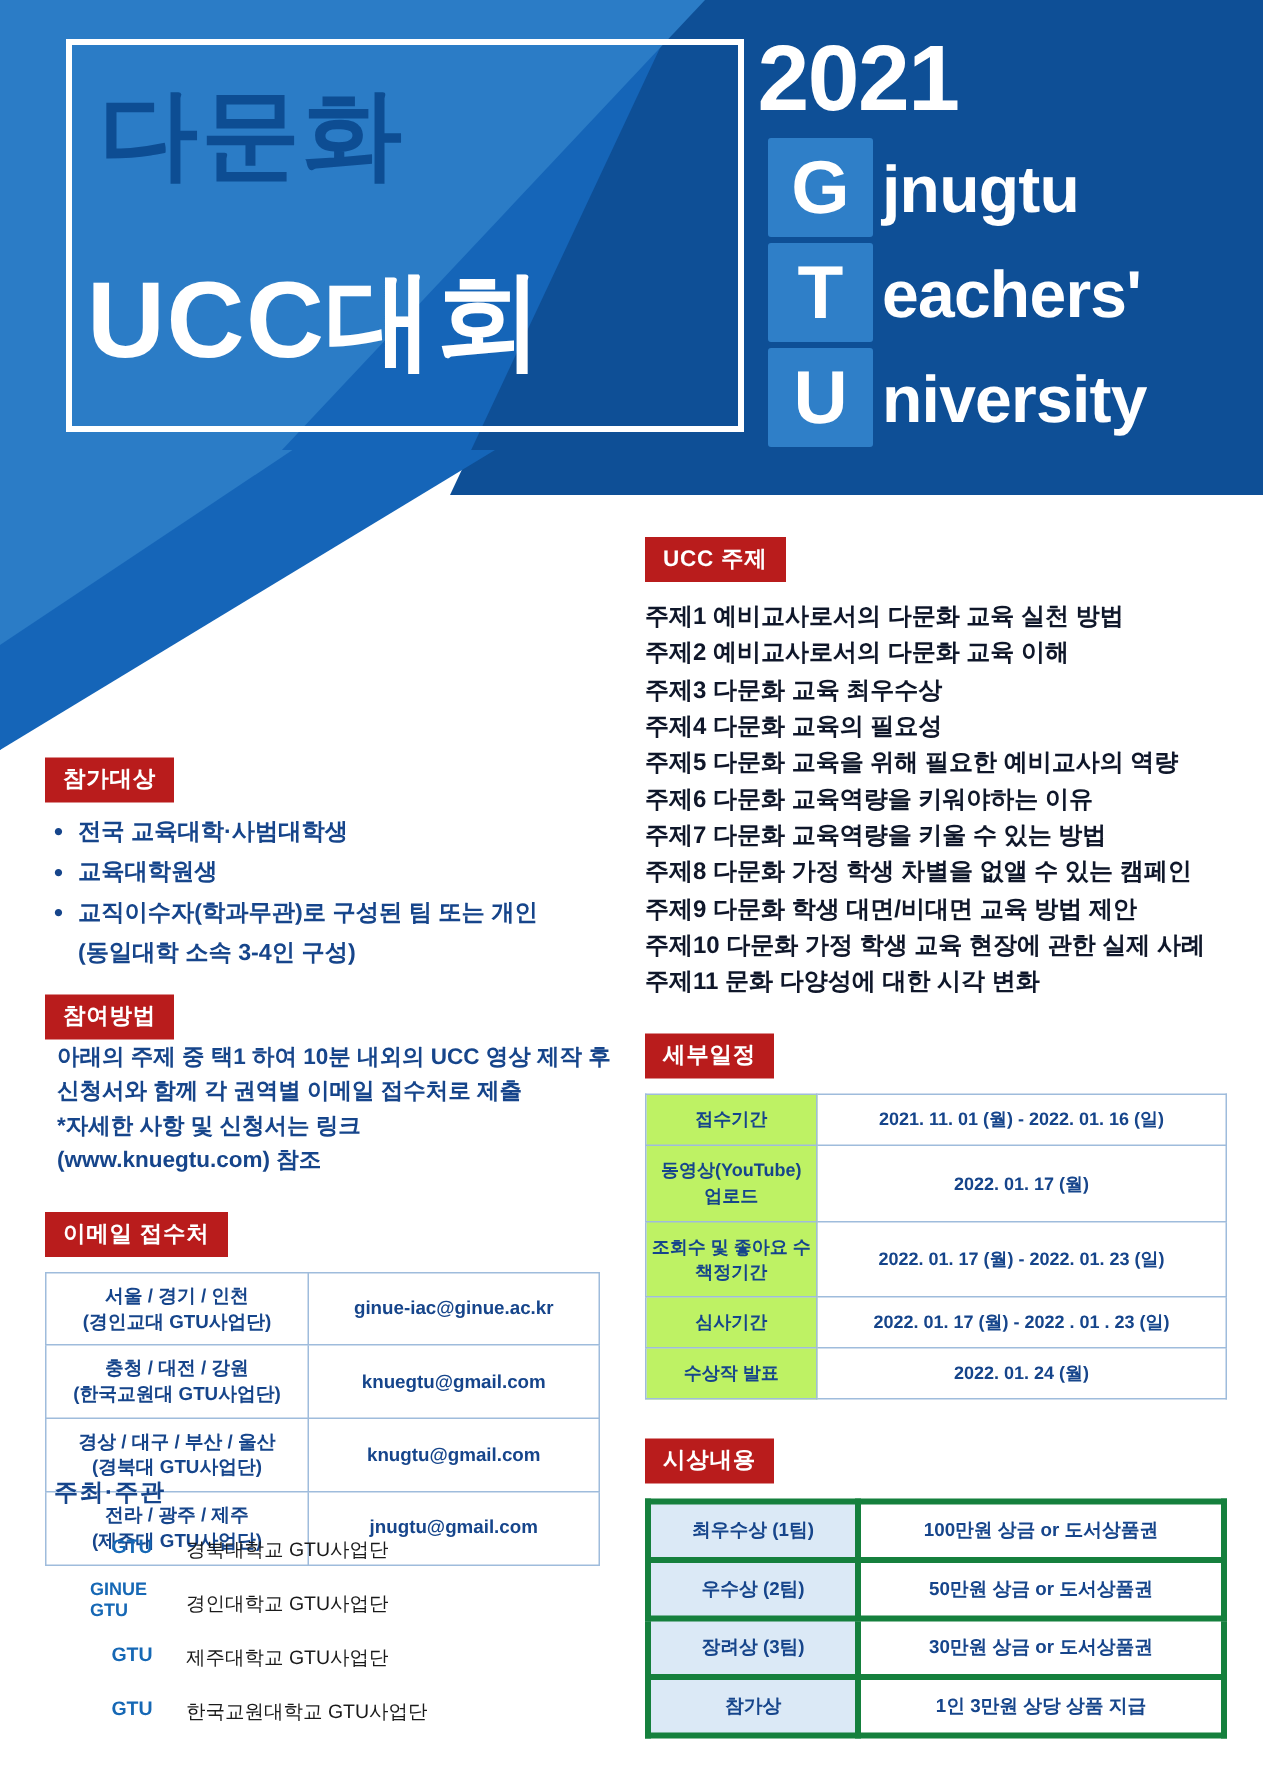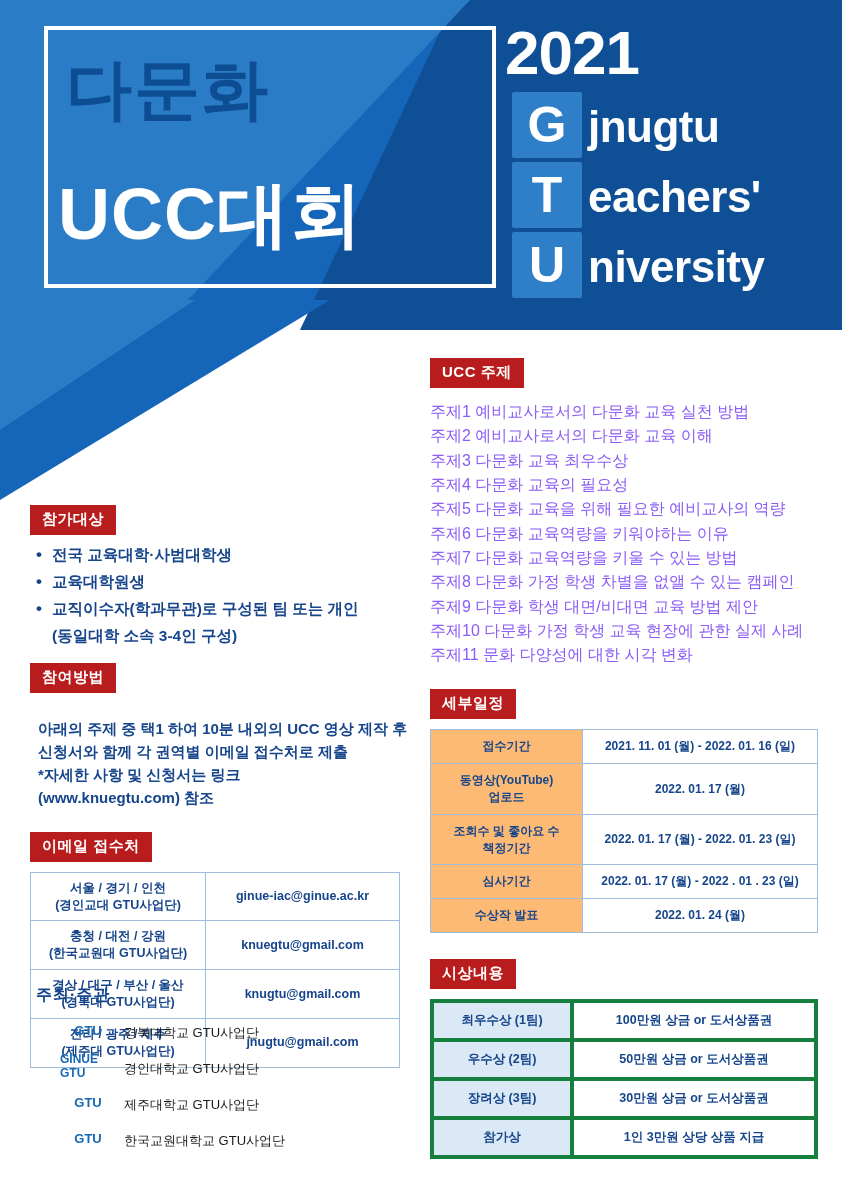--- a/index.html
+++ b/index.html
@@ -89,21 +89,21 @@
     margin-bottom: 6px; padding-left: 16px; position: relative;
     line-height: 1.35;
   }
   .ul-bullets li::before {
     content: "•"; position: absolute; left: 0; top: -1px;
     color: #16458b; font-size: 17px;
   }
   .ul-bullets li.nodot { padding-left: 16px; }
   .ul-bullets li.nodot::before { content: ""; }
 
-  .method-block { margin-top: 24px; }
+  .method-block { margin-top: 0; }
   .method-block p {
     font-size: 15px; color: #16458b; font-weight: 700;
     line-height: 1.55; margin-left: 8px;
   }
 
   .email-wrap { margin-top: 22px; }
   table.tbl {
     border-collapse: collapse; width: 370px; margin-top: 10px;
   }
   table.tbl td {
@@ -128,31 +128,31 @@
   }
   .sp-logo.small { font-size: 12px; }
   .sp-name { font-size: 13px; color: #1a1a1a; font-weight: 400; }
   .qr-box { position: absolute; left: 262px; top: 1046px; width: 104px; height: 104px; }
 
   
   .right-col { position: absolute; left: 430px; top: 358px; width: 392px; }
 
   .topics { margin-top: 12px; }
   .topic-line {
-    font-size: 16px; color: #8b5cf6; font-weight: 400;
+    font-size: 16px; color: #0f172a; font-weight: 700;
     line-height: 1.52; white-space: nowrap;
   }
 
   .sched-wrap { margin-top: 22px; }
   table.tbl2 { border-collapse: collapse; width: 388px; margin-top: 10px; }
   table.tbl2 td {
     border: 1px solid #9fbcdc; font-size: 12px; color: #16458b;
     padding: 8px 2px; text-align: center; font-weight: 700; line-height: 1.4;
   }
-  table.tbl2 td.k { width: 152px; background: #fdba74; }
+  table.tbl2 td.k { width: 114px; background: #bef264; }
 
   .award-wrap { margin-top: 26px; }
   table.tbl3 { border-collapse: collapse; width: 388px; margin-top: 10px; }
   table.tbl3 td {
     border: 4px solid #15803d; font-size: 12.5px; color: #16458b;
     padding: 9px 2px; text-align: center; font-weight: 700;
   }
   table.tbl3 td.k { width: 140px; background: #dbe9f6; }
 </style>
 </head>

